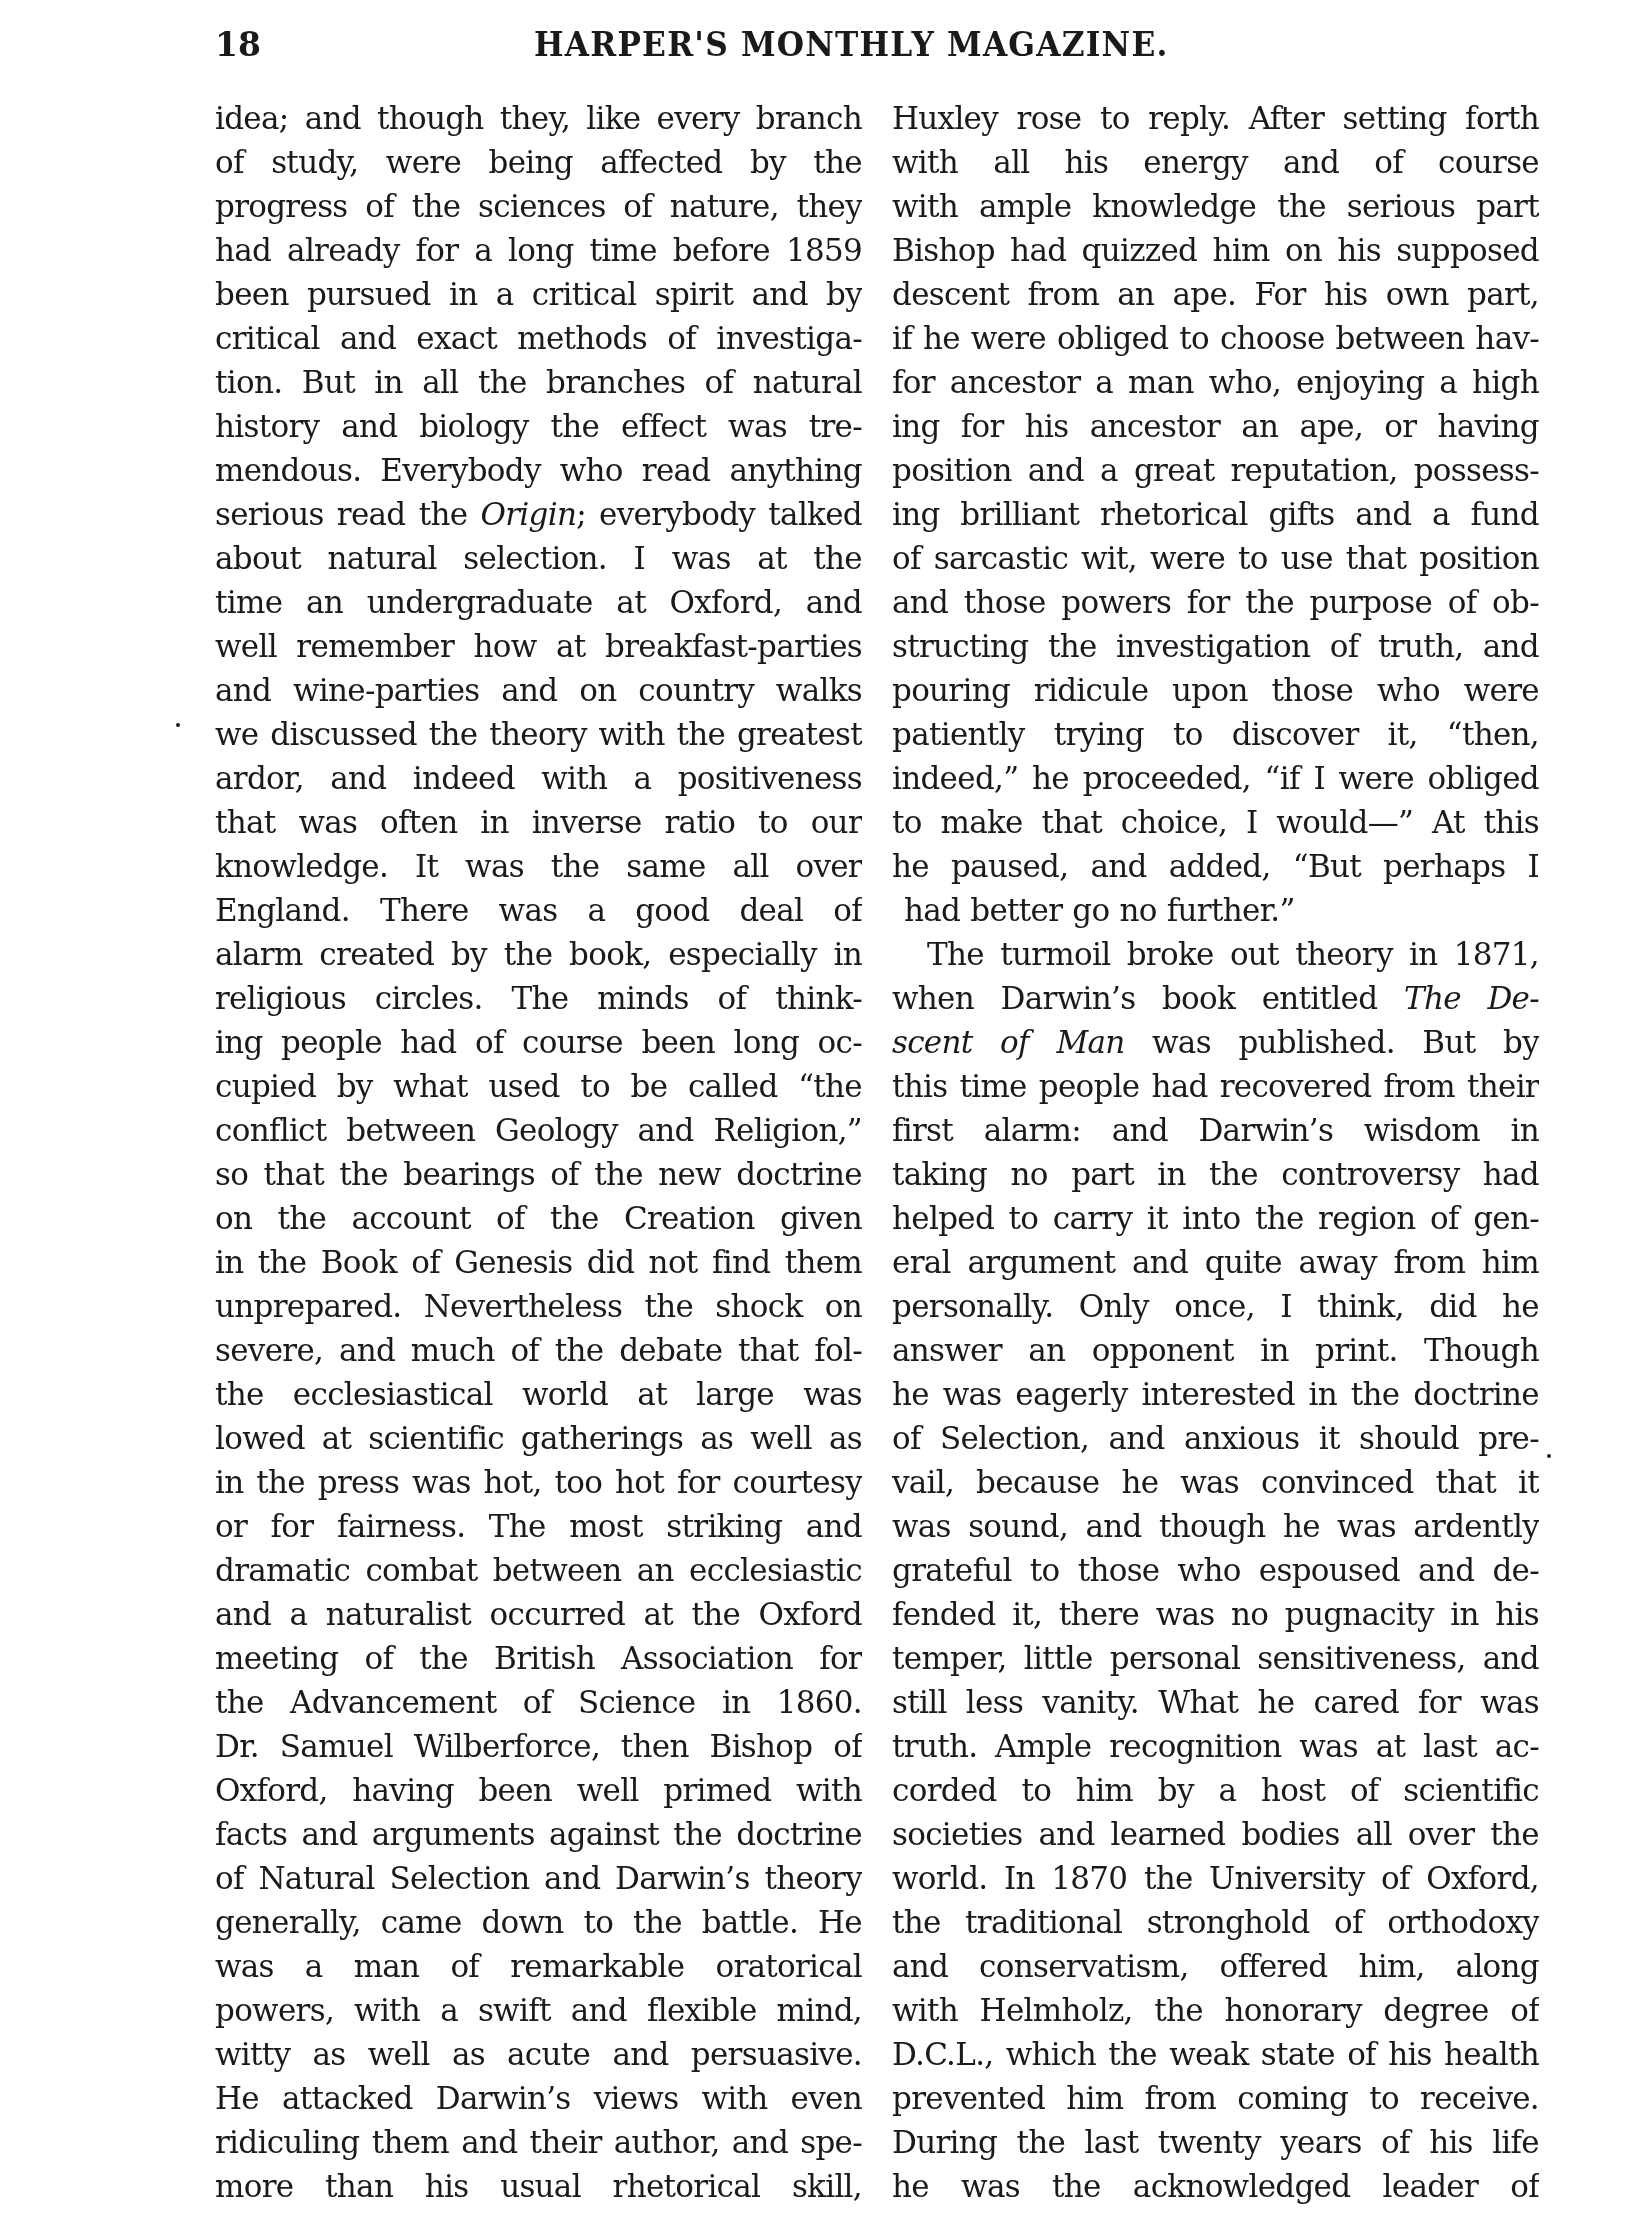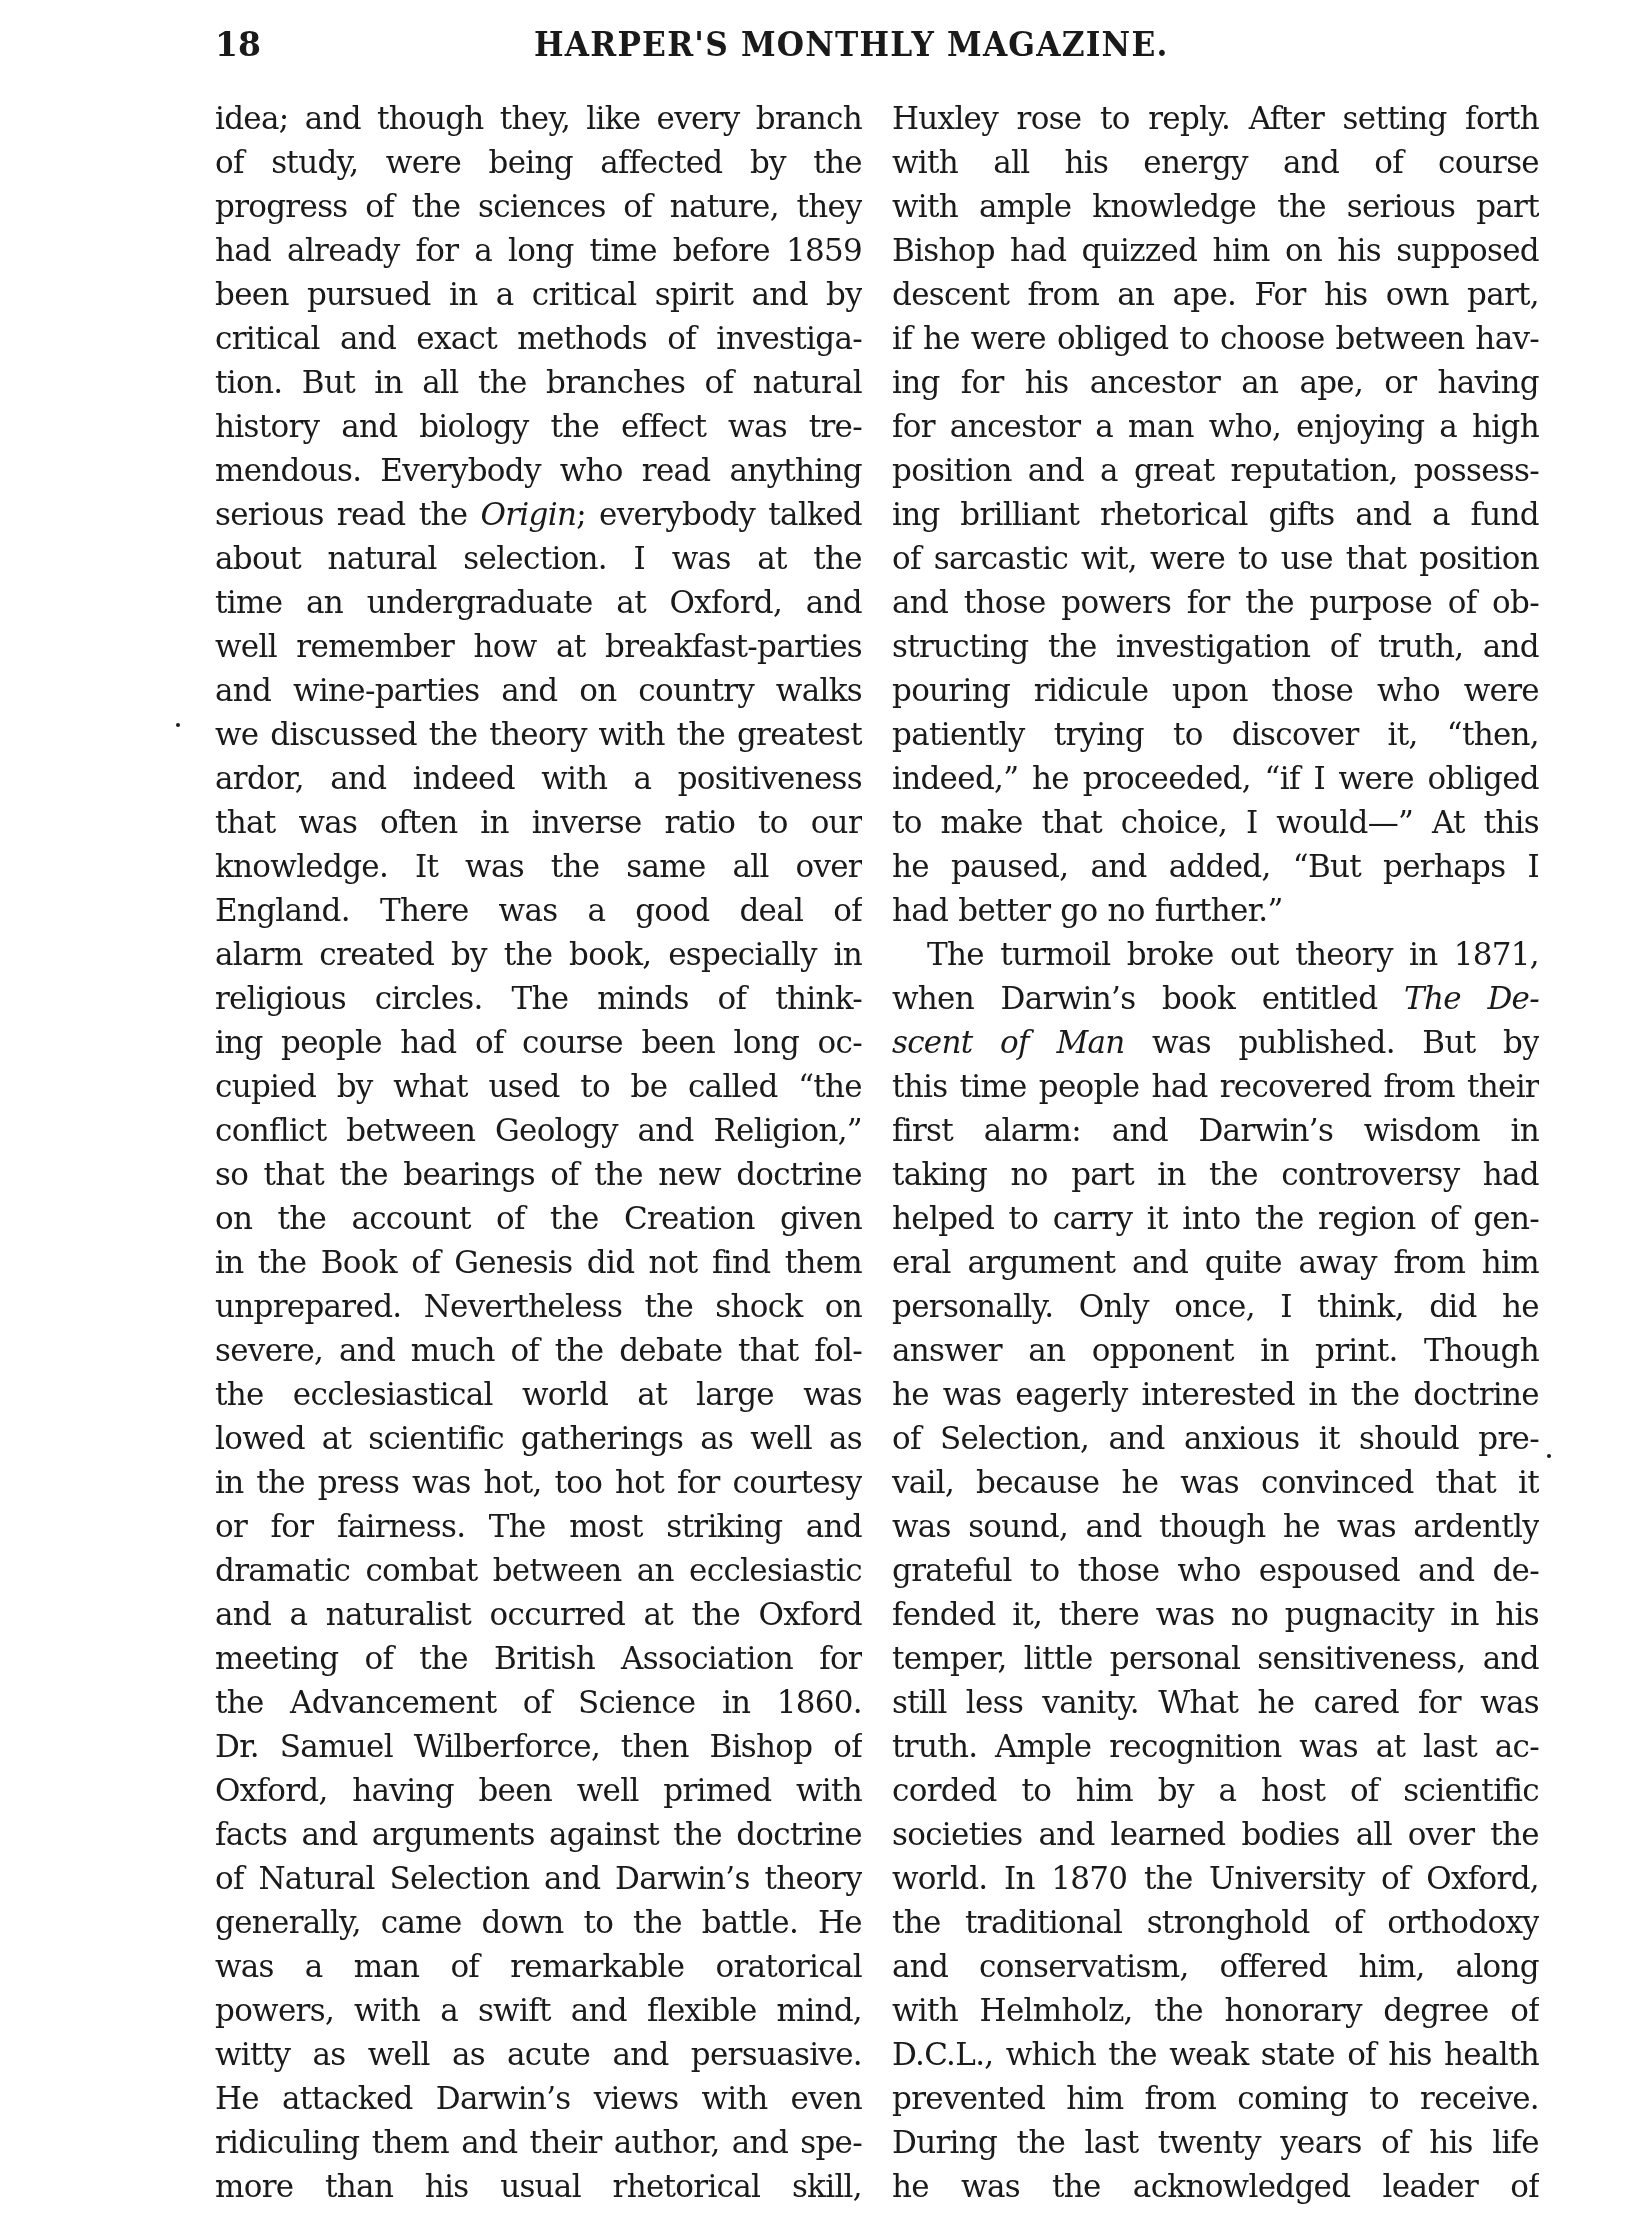--- a/index.html
+++ b/index.html
@@ -30,21 +30,21 @@
   .line {
     height: 44px; line-height: 44px;
     font-size: 31px;
     white-space: nowrap;
     text-align: justify; text-align-last: justify;
     font-family: "DejaVu Serif", serif;
     letter-spacing: -0.7px;
     word-spacing: 0.9px;
     overflow: hidden;
   }
-  .line.last { text-align-last: left; }
+  .line.last { text-align-last: left; margin-left: 12px; }
   .line.indent { padding-left: 35px; }
   .line i { font-style: italic; }
   .margin-dot {
     position: absolute; width: 4.4px; height: 4.4px; border-radius: 50%;
     background: #1a1a1a;
   }
 </style>
 </head>
 <body>
 
@@ -104,22 +104,22 @@
     <div class="line">more than his usual rhetorical skill,</div>
     <div class="line">cially ridiculing Professor Huxley, whose</div>
   </div>
 <div class="column col-right" id="col-right">
     <div class="line">Huxley rose to reply. After setting forth</div>
     <div class="line">with all his energy and of course</div>
     <div class="line">with ample knowledge the serious part</div>
     <div class="line">Bishop had quizzed him on his supposed</div>
     <div class="line">descent from an ape. For his own part,</div>
     <div class="line">if he were obliged to choose between hav-</div>
+    <div class="line">for ancestor a man who, enjoying a high</div>
     <div class="line">ing for his ancestor an ape, or having</div>
-    <div class="line">for ancestor a man who, enjoying a high</div>
     <div class="line">position and a great reputation, possess-</div>
     <div class="line">ing brilliant rhetorical gifts and a fund</div>
     <div class="line">of sarcastic wit, were to use that position</div>
     <div class="line">and those powers for the purpose of ob-</div>
     <div class="line">structing the investigation of truth, and</div>
     <div class="line">pouring ridicule upon those who were</div>
     <div class="line">patiently trying to discover it, “then,</div>
     <div class="line">indeed,” he proceeded, “if I were obliged</div>
     <div class="line">to make that choice, I would—” At this</div>
     <div class="line">he paused, and added, “But perhaps I</div>

